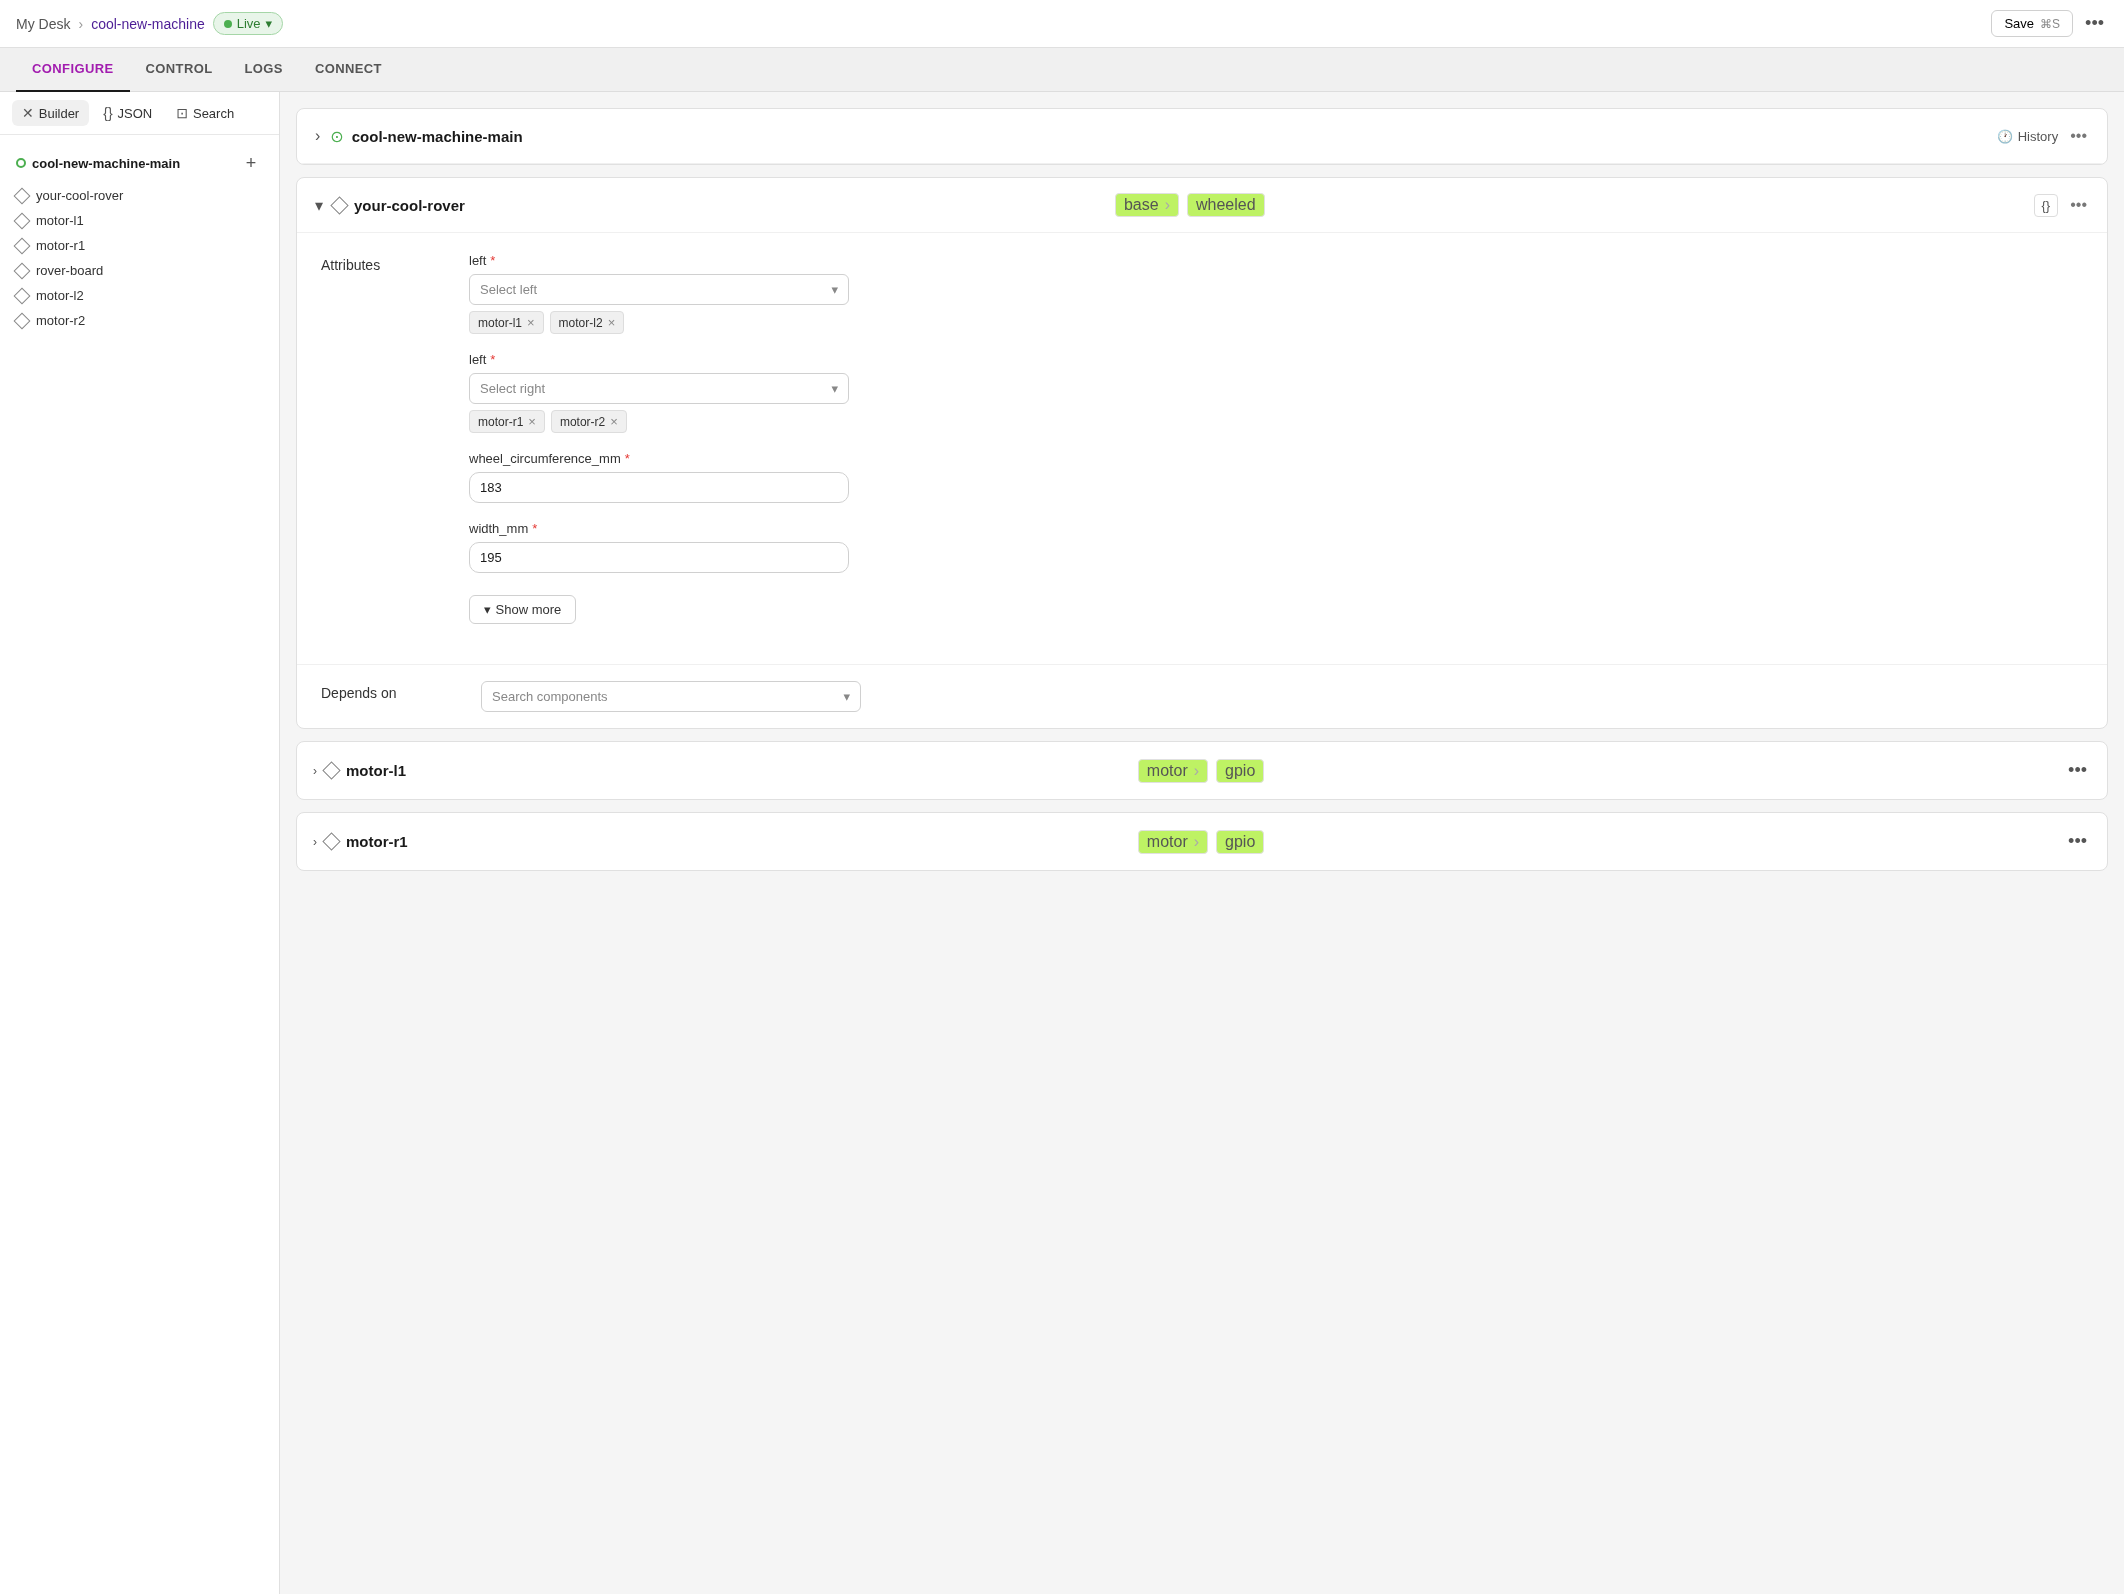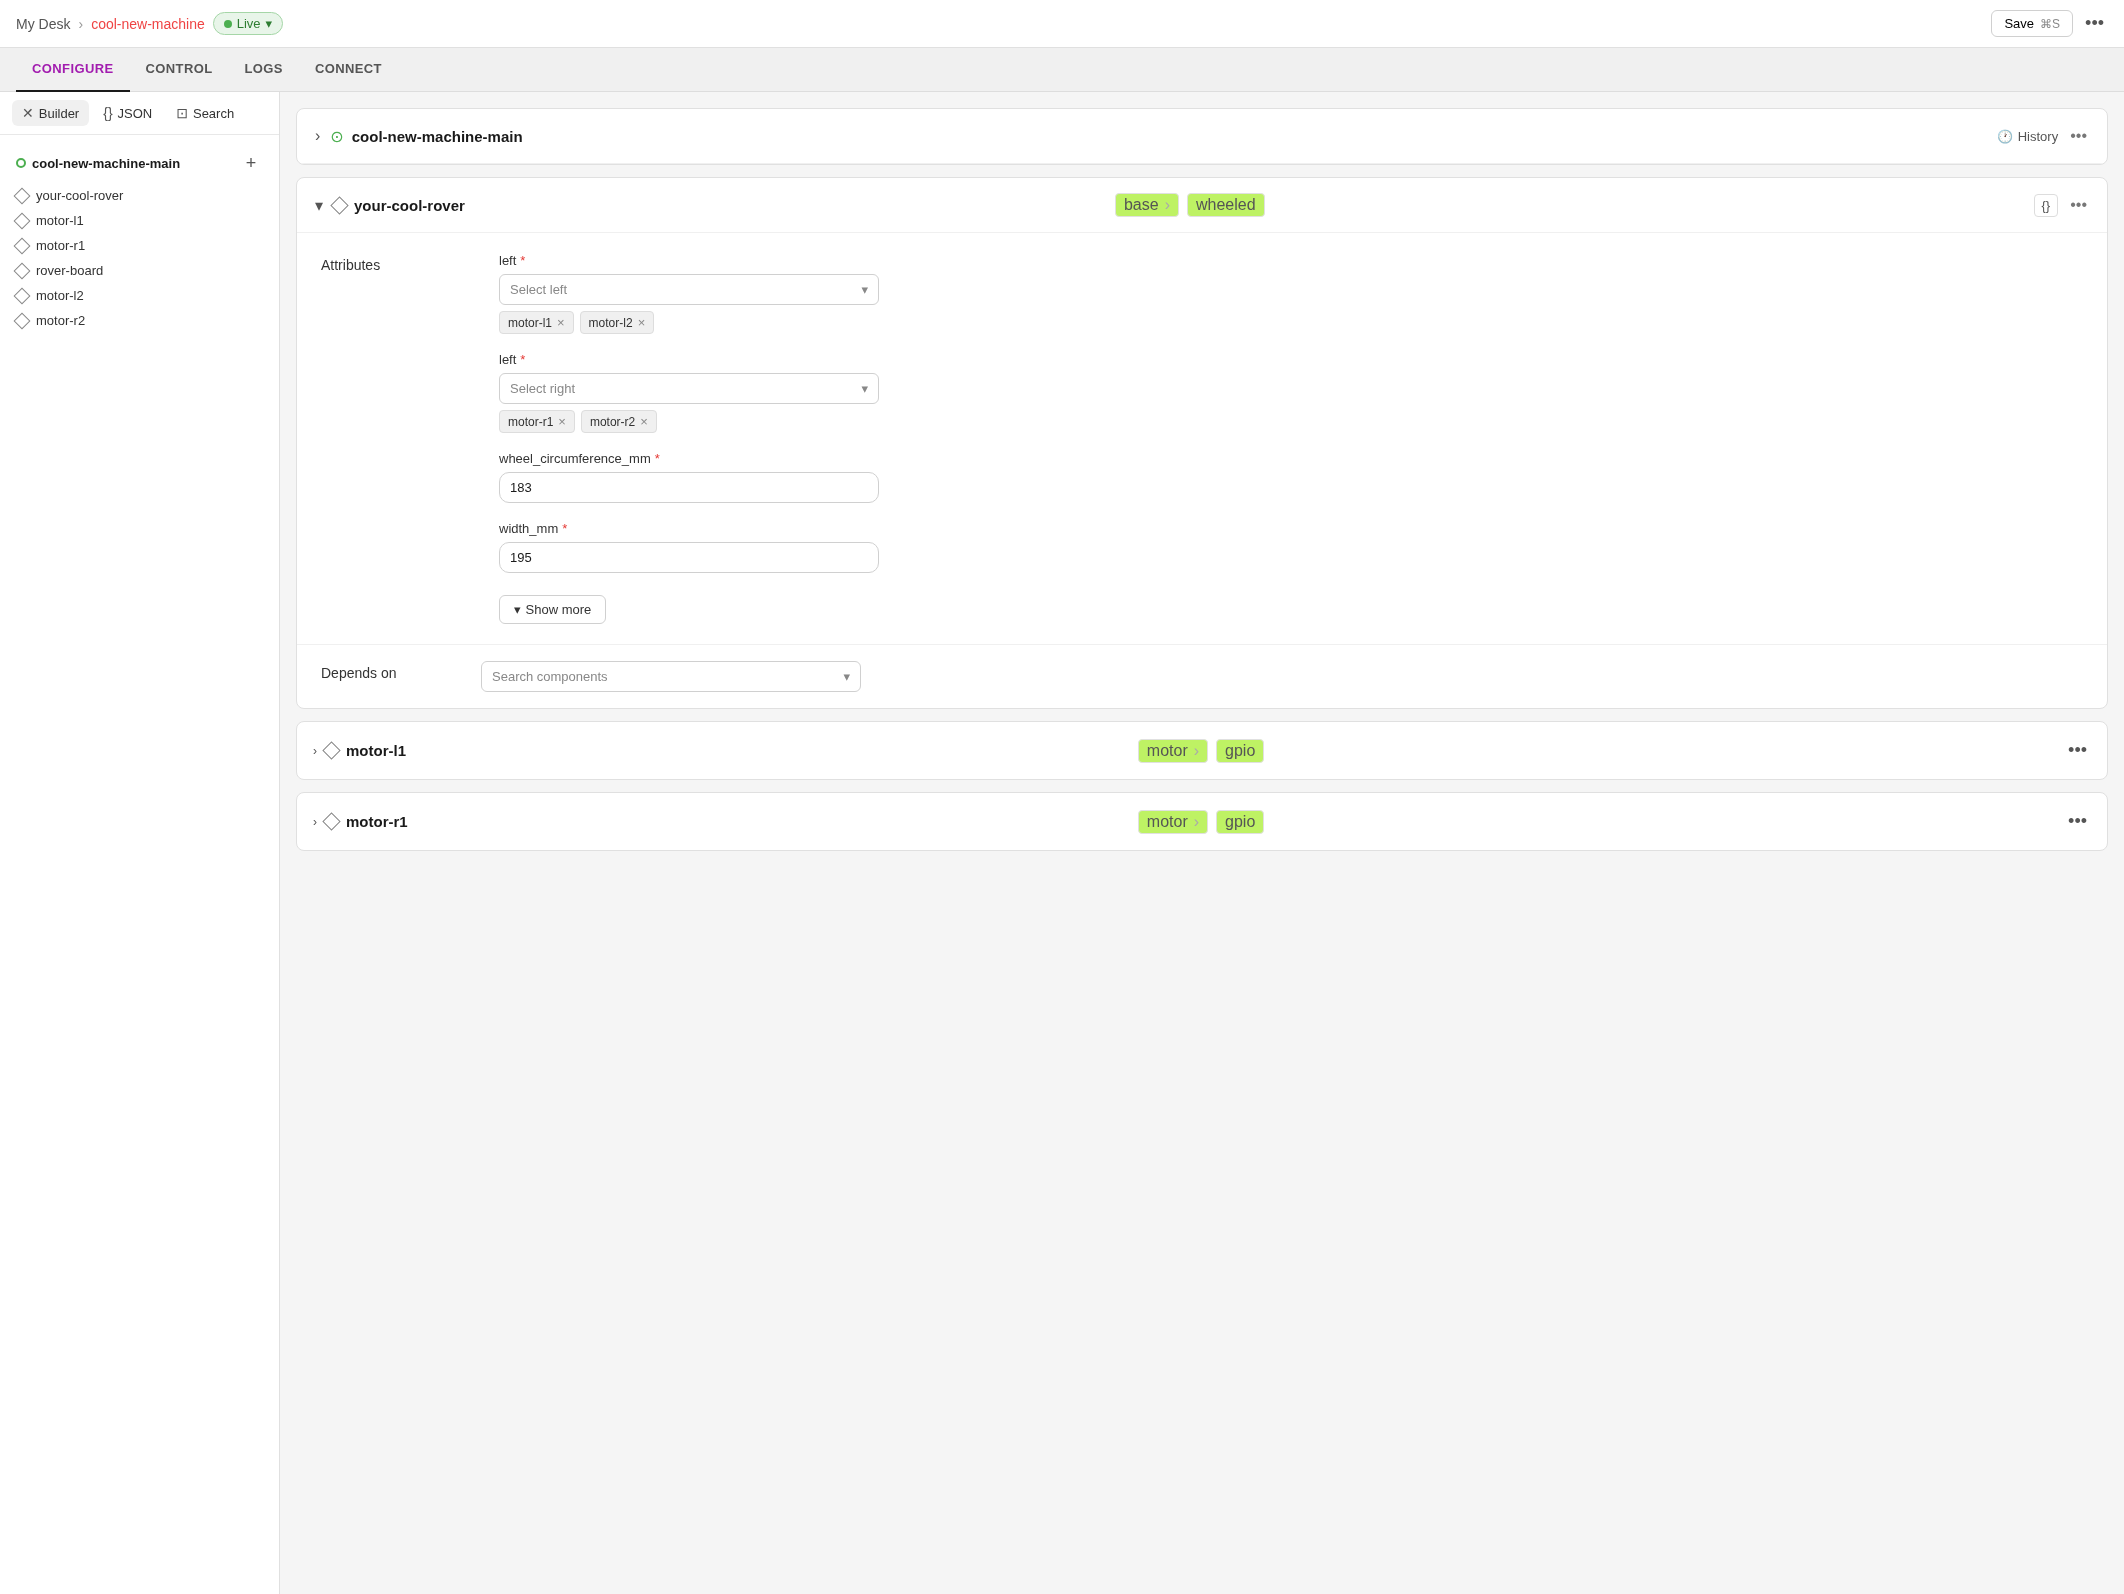--- a/index.html
+++ b/index.html
@@ -2,21 +2,21 @@
 <html><head>
   <meta charset="utf-8">
   <style>
     * { box-sizing: border-box; margin: 0; padding: 0; }
     body { font-family: -apple-system, BlinkMacSystemFont, 'Segoe UI', sans-serif; font-size: 14px; background: #f5f5f5; color: #1a1a1a; }
 
     
     .topbar { display: flex; align-items: center; justify-content: space-between; padding: 0 16px; height: 48px; background: #fff; border-bottom: 1px solid #e0e0e0; }
     .topbar-left { display: flex; align-items: center; gap: 8px; font-size: 14px; color: #555; }
     .topbar-left .breadcrumb-separator { color: #999; }
-    .topbar-left .machine-name { color: #ef4444; font-weight: 500; text-align: right; }
+    .topbar-left .machine-name { color: #4c1d95; font-weight: 500; text-align: right; }
     .live-badge { display: flex; align-items: center; gap: 5px; background: #e8f5e9; border: 1px solid #a5d6a7; border-radius: 16px; padding: 3px 10px; font-size: 13px; color: #2e7d32; cursor: pointer; }
     .live-dot { width: 8px; height: 8px; background: #4caf50; border-radius: 50%; }
     .topbar-right { display: flex; align-items: center; gap: 8px; }
     .save-btn { display: flex; align-items: center; gap: 6px; background: #fff; border: 1px solid #d0d0d0; border-radius: 6px; padding: 5px 12px; font-size: 13px; cursor: pointer; }
     .save-btn .shortcut { color: #888; font-size: 12px; }
     .more-btn { background: none; border: none; cursor: pointer; font-size: 18px; color: #555; padding: 4px; }
 
     
     .nav-tabs { display: flex; align-items: center; background: #f0f0f0; border-bottom: 1px solid #ddd; padding: 0 16px; height: 44px; }
     .nav-tab { padding: 0 16px; height: 44px; display: flex; align-items: center; font-size: 13px; font-weight: 600; color: #555; cursor: pointer; border-bottom: 2px solid transparent; letter-spacing: 0.03em; }
@@ -51,21 +51,21 @@
     .card-title { font-size: 15px; font-weight: 600; flex: 1; }
     .card-header .history-btn { display: flex; align-items: center; gap: 4px; font-size: 13px; color: #555; cursor: pointer; background: none; border: none; }
     .card-header .more-btn { background: none; border: none; cursor: pointer; font-size: 16px; color: #777; }
 
     .tag { display: inline-flex; align-items: center; background: #bef264; border: 1px solid #e0e0e0; border-radius: 4px; padding: 2px 8px; font-size: 16px; color: #555; }
     .tag-arrow { display: inline-flex; align-items: center; }
     .tag-arrow::after { content: '›'; margin-left: 6px; color: #aaa; }
 
     .card-body { padding: 20px 24px; }
 
-    .section-row { display: flex; gap: 58px; }
+    .section-row { display: flex; gap: 28px; margin-bottom: 20px; }
     .section-label { font-size: 14px; font-weight: 500; color: #333; min-width: 120px; padding-top: 4px; }
     .fields { flex: 1; }
 
     .field-group { margin-bottom: 18px; }
     .field-label { font-size: 13px; color: #333; margin-bottom: 6px; display: flex; align-items: center; gap: 4px; }
     .required { color: #e53935; }
 
     .select-dropdown { display: flex; align-items: center; justify-content: space-between; border: 1px solid #d0d0d0; border-radius: 6px; padding: 7px 10px; font-size: 13px; color: #888; cursor: pointer; background: #fff; width: 100%; max-width: 380px; text-align: center; }
     .select-dropdown .chevron { color: #888; }
 

